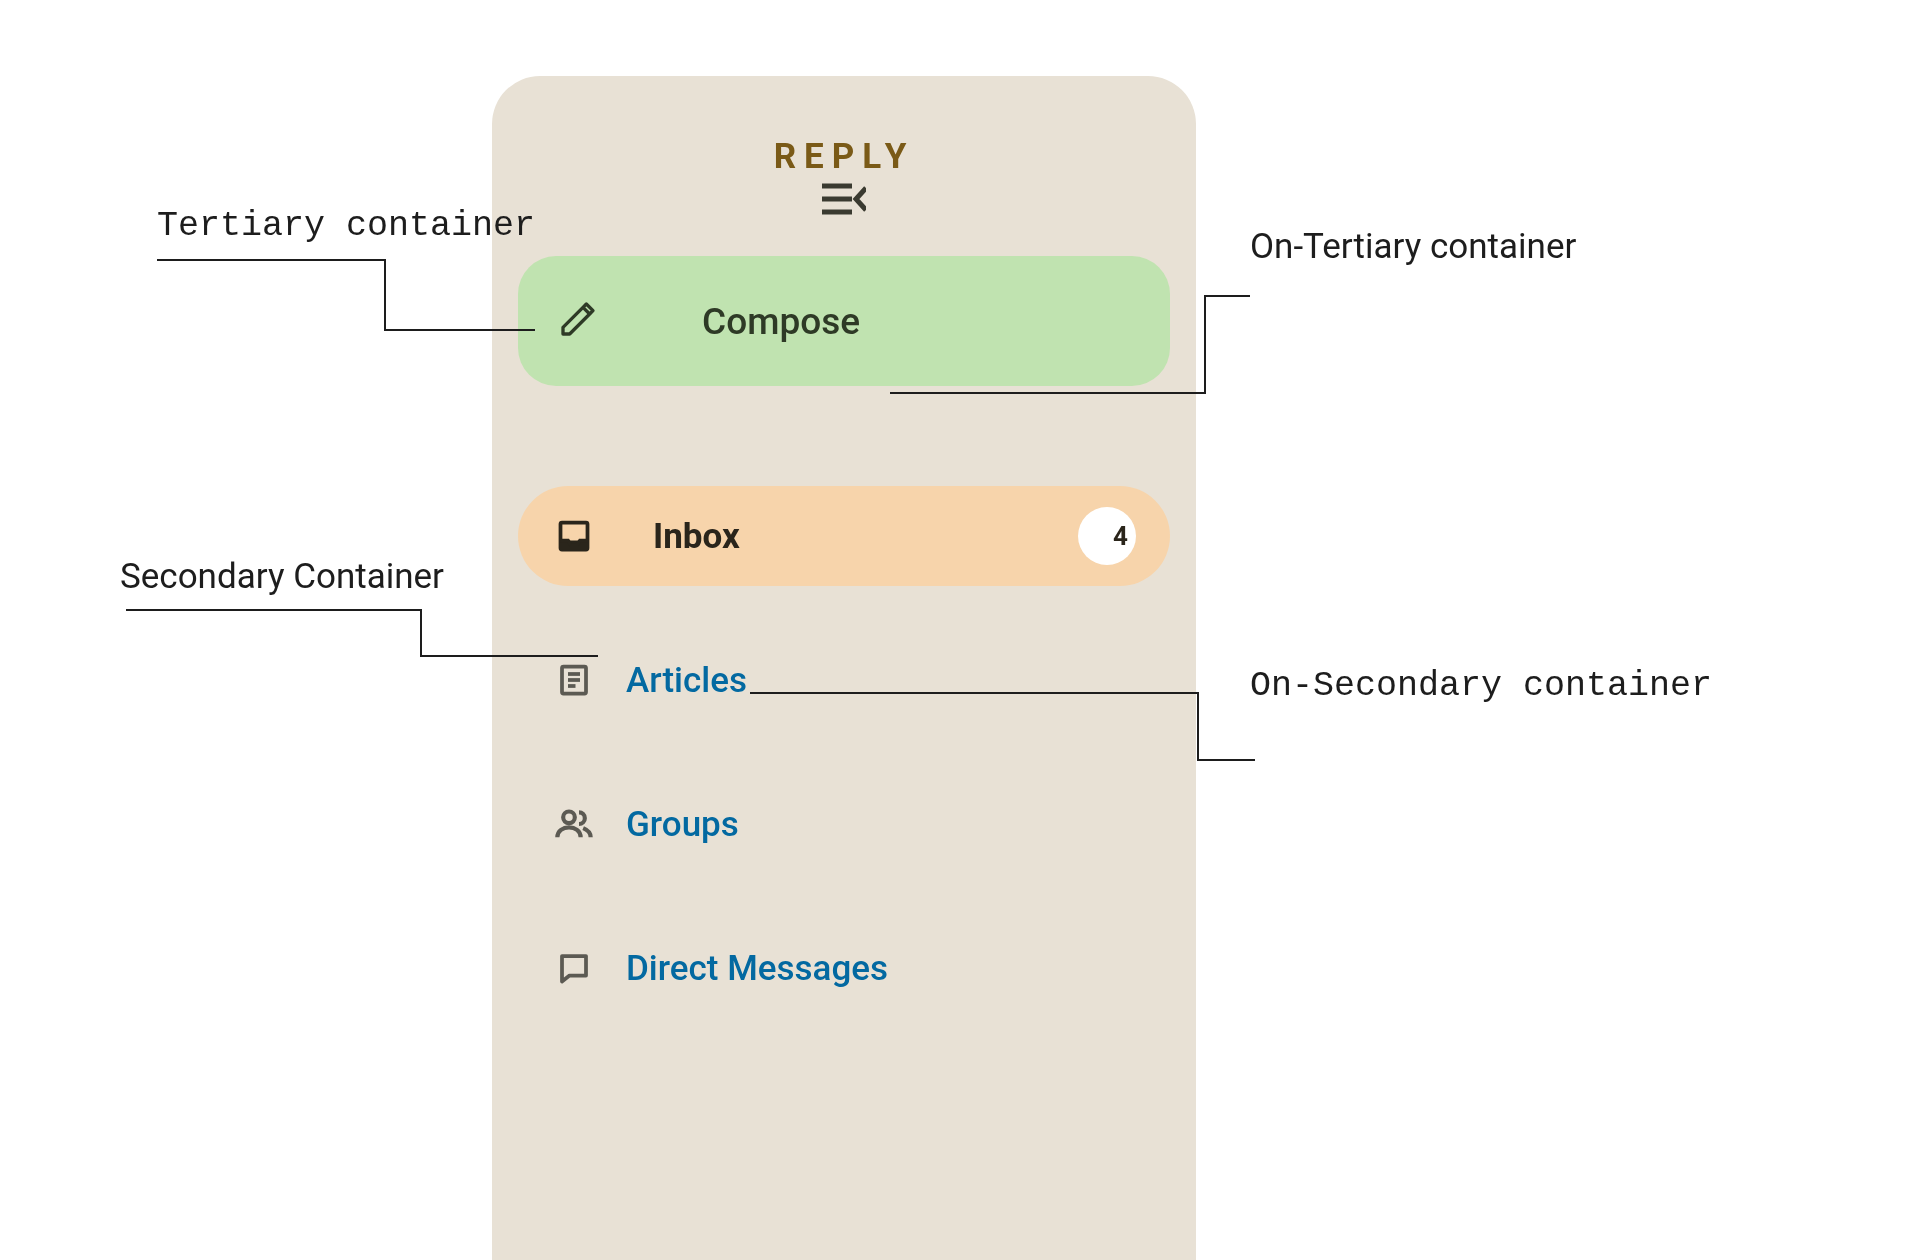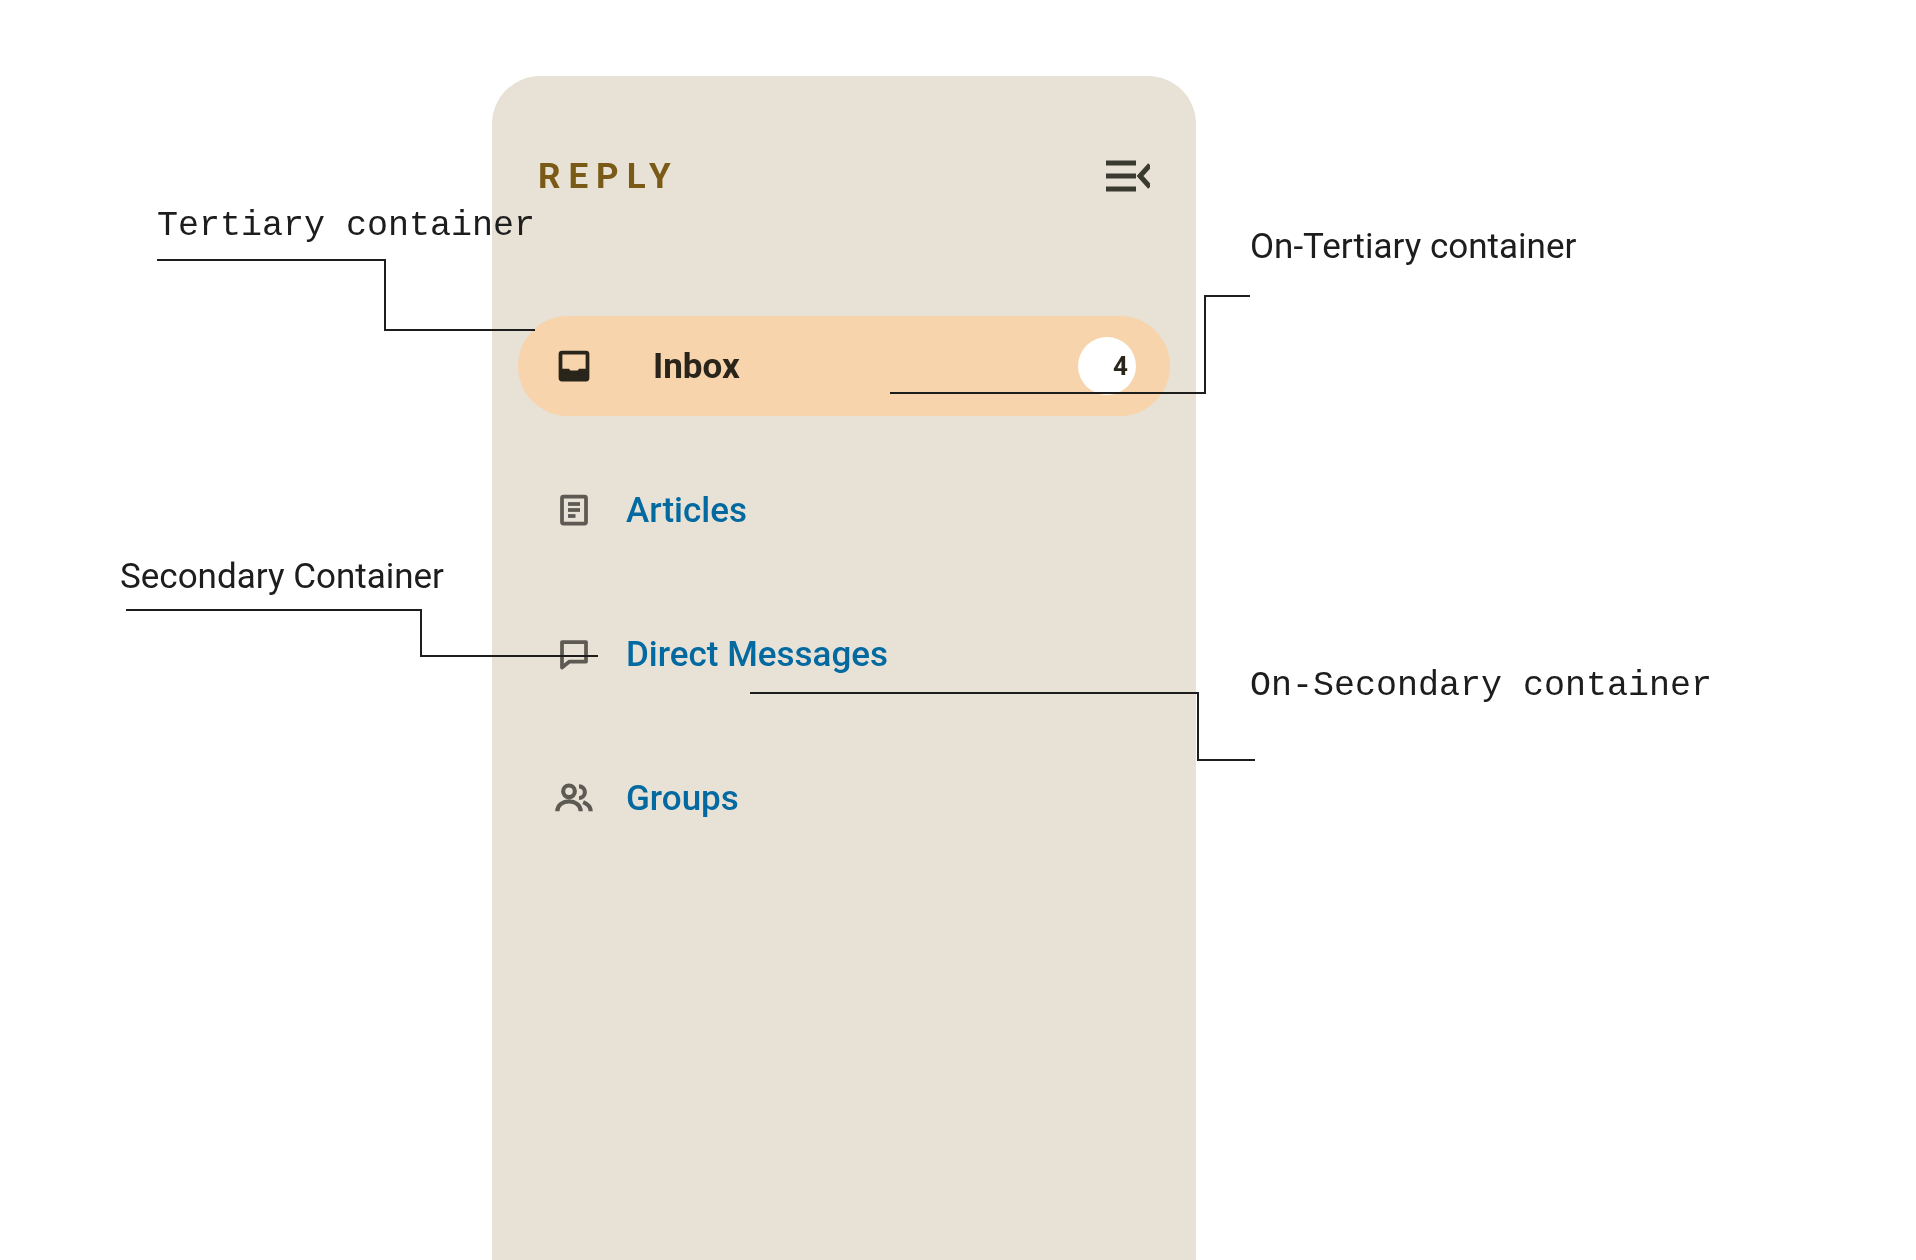--- a/index.html
+++ b/index.html
@@ -23,20 +23,21 @@
     border-radius: 48px 48px 0 0;
     padding: 60px 26px 0 26px;
   }
 
   .header {
     display: flex;
     align-items: center;
     justify-content: space-between;
     padding: 0 20px 0 20px;
     height: 80px;
+    flex-direction: column;
   }
 
   .brand {
     font-size: 35px;
     font-weight: 700;
     letter-spacing: 8px;
     color: #7a5a17;
   }
 
   .menu-toggle svg { display: block; }
@@ -152,20 +153,28 @@
     <div class="menu-toggle">
       <svg width="44" height="34" viewBox="0 0 44 34">
         <line x1="0" y1="4" x2="30" y2="4" stroke="#3a3a30" stroke-width="5"></line>
         <line x1="0" y1="17" x2="30" y2="17" stroke="#3a3a30" stroke-width="5"></line>
         <line x1="0" y1="30" x2="30" y2="30" stroke="#3a3a30" stroke-width="5"></line>
         <polyline points="44,6 34,17 44,28" stroke="#3a3a30" stroke-width="5" fill="none"></polyline>
       </svg>
     </div>
   </div>
 
+  <div class="compose-btn">
+    <span class="icon-slot">
+      <svg width="40" height="40" viewBox="0 0 24 24">
+        <path d="M3 21 L3 17 L15 5 L19 9 L7 21 Z M15 5 L17 3 L21 7 L19 9 Z" fill="none" stroke="#2e3a26" stroke-width="2" stroke-linejoin="round"></path>
+      </svg>
+    </span>
+    <span class="compose-label">Compose</span>
+  </div>
 
   <div class="nav-list">
 
     <div class="nav-item active">
       <span class="icon-slot">
         <svg width="36" height="36" viewBox="0 0 24 24">
           <rect x="3" y="3" width="18" height="18" rx="1" fill="none" stroke="#2a251b" stroke-width="2.5"></rect>
           <rect x="4" y="15" width="16" height="5" fill="#2a251b"></rect>
           <path d="M3 15 L8 15 L10 18 L14 18 L16 15 L21 15" fill="none" stroke="#2a251b" stroke-width="2.5"></path>
         </svg>
@@ -183,39 +192,39 @@
           <line x1="8" y1="8" x2="16" y2="8" stroke="#5c5a53" stroke-width="2.5"></line>
           <line x1="8" y1="12" x2="16" y2="12" stroke="#5c5a53" stroke-width="2.5"></line>
           <line x1="8" y1="16" x2="13" y2="16" stroke="#5c5a53" stroke-width="2.5"></line>
         </svg>
       </span>
       <span class="label">Articles</span>
     </div>
 
     <div class="nav-item">
       <span class="icon-slot">
-        <svg width="36" height="36" viewBox="0 0 24 24">
-          <path d="M4 4 H20 V17 H9 L4 21 V4 Z" fill="none" stroke="#5c5a53" stroke-width="2.5" stroke-linejoin="round"></path>
-        </svg>
-      </span>
-      <span class="label">Direct Messages</span>
-    </div>
-
-    <div class="nav-item">
-      <span class="icon-slot">
         <svg width="40" height="40" viewBox="0 0 24 24">
           <circle cx="9" cy="8" r="3.5" fill="none" stroke="#5c5a53" stroke-width="2.5"></circle>
           <path d="M2 20 C2 16 5.5 14 9 14 C12.5 14 16 16 16 20" fill="none" stroke="#5c5a53" stroke-width="2.5"></path>
           <path d="M15 5 A3.5 3.5 0 0 1 15 12" fill="none" stroke="#5c5a53" stroke-width="2.5"></path>
           <path d="M17.5 14.5 C20 15.5 22 17.5 22 20" fill="none" stroke="#5c5a53" stroke-width="2.5"></path>
         </svg>
       </span>
       <span class="label">Groups</span>
     </div>
 
+    <div class="nav-item">
+      <span class="icon-slot">
+        <svg width="36" height="36" viewBox="0 0 24 24">
+          <path d="M4 4 H20 V17 H9 L4 21 V4 Z" fill="none" stroke="#5c5a53" stroke-width="2.5" stroke-linejoin="round"></path>
+        </svg>
+      </span>
+      <span class="label">Direct Messages</span>
+    </div>
+
   </div>
 </div>
 
 <div class="annotation" style="left:157px; top:206px;font-family:Liberation Mono, monospace;">
   <span class="annotation-label">Tertiary container</span>
 </div>
 <svg class="connector" style="left:157px; top:260px;" width="380" height="80">
   <polyline class="line" points="0,0 228,0 228,70 378,70"></polyline>
 </svg>
 

